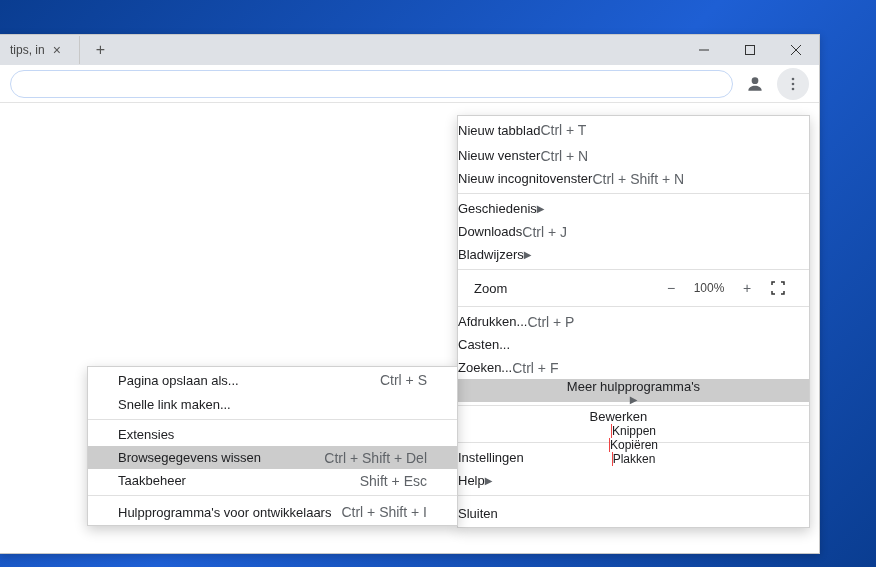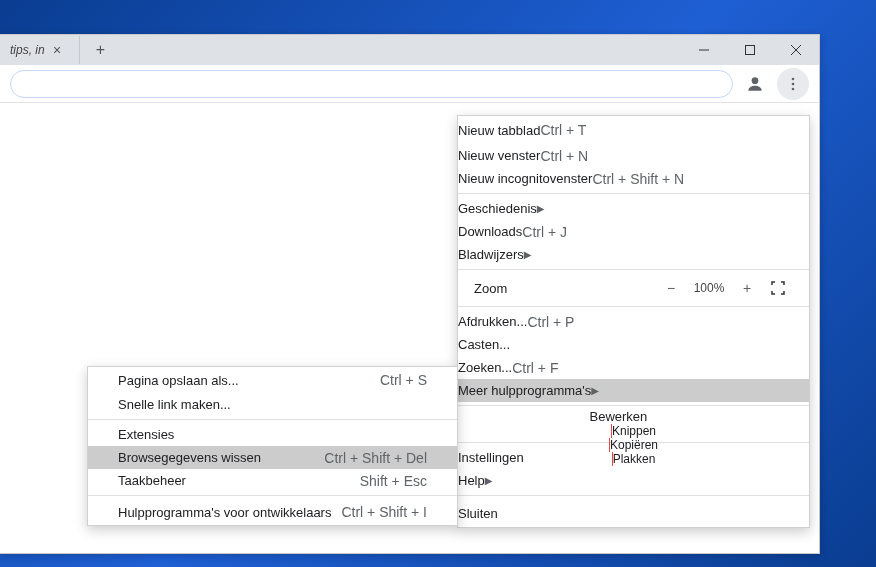--- a/index.html
+++ b/index.html
@@ -1,33 +1,33 @@
 <!DOCTYPE html>
 <html><head>
 <meta charset="utf-8">
 <style>
 * { margin: 0; padding: 0; box-sizing: border-box; font-family: 'Segoe UI', Arial, sans-serif; }
 body { width: 876px; height: 567px; background: linear-gradient(135deg, #0a3d91 0%, #1e5fd4 50%, #0a3d91 100%); overflow: hidden; position: relative; }
 .window { position: absolute; left: 0; top: 34px; width: 820px; height: 520px; background: #fff; border: 1px solid #c8c8c8; border-left: none; box-shadow: 0 2px 8px rgba(0,0,0,0.2); }
 .titlebar { height: 29px; display: flex; justify-content: flex-end; align-items: center; }
 .win-btn { width: 46px; height: 29px; display: flex; align-items: center; justify-content: center; color: #333; font-size: 11px; }
 .tabbar { height: 30px; background: #dee1e6; display: flex; align-items: center; padding-left: 0; }
-.tab { height: 30px; display: flex; align-items: center; padding: 0 10px; font-size: 12px; color: #444; font-style: italic; }
+.tab { height: 30px; display: flex; align-items: center; padding: 0 10px; font-size: 12px; color: #444; }
 .tab-close { margin-left: 8px; font-size: 14px; color: #555; }
 .new-tab { width: 28px; height: 28px; display: flex; align-items: center; justify-content: center; font-size: 16px; color: #555; margin-left: 8px; border-left: 1px solid #c8c8c8; padding-left: 14px; }
 .addressbar-row { height: 38px; background: #fff; display: flex; align-items: center; padding: 0 10px; border-bottom: 1px solid #e3e3e3; }
 .addressbar { flex: 1; height: 28px; border: 1px solid #c4d7f5; border-radius: 14px; background: #fff; }
 .profile-icon, .menu-icon { width: 32px; height: 32px; border-radius: 50%; display: flex; align-items: center; justify-content: center; color: #5f6368; margin-left: 6px; }
 .menu-icon { background: #e8eaed; }
 .content { flex: 1; background: #fff; height: calc(100% - 97px); }
 
 .main-menu { position: absolute; left: 457px; top: 115px; width: 353px; background: #fff; border: 1px solid #d0d0d0; box-shadow: 0 4px 12px rgba(0,0,0,0.2); font-size: 13px; color: #202124; }
 .menu-item { height: 23px; padding: 0 0; display: flex; align-items: center; justify-content: flex-start; }
 .menu-item.tall { height: 28px; }
-.menu-item.highlighted { background: #cccccc; }
+.menu-item.highlighted { background: #cccccc; flex-direction: column; }
 .menu-sep { height: 1px; background: #e0e0e0; margin: 3px 0; }
 .shortcut { color: #5f6368; font-size: 14px; }
 .arrow-right { font-size: 10px; color: #5f6368; }
 .zoom-row { height: 30px; padding: 0 16px; display: flex; align-items: center; }
 .zoom-label { flex: 1; }
 .zoom-btn { width: 32px; text-align: center; color: #5f6368; font-size: 14px; }
 .zoom-val { width: 44px; text-align: center; font-size: 12px; color: #444; }
 .fullscreen-icon { width: 30px; display: flex; justify-content: center; }
 .edit-row { height: 30px; display: flex; align-items: center; flex-direction: column; }
 .edit-label { padding: 0 16px; width: 120px; }

